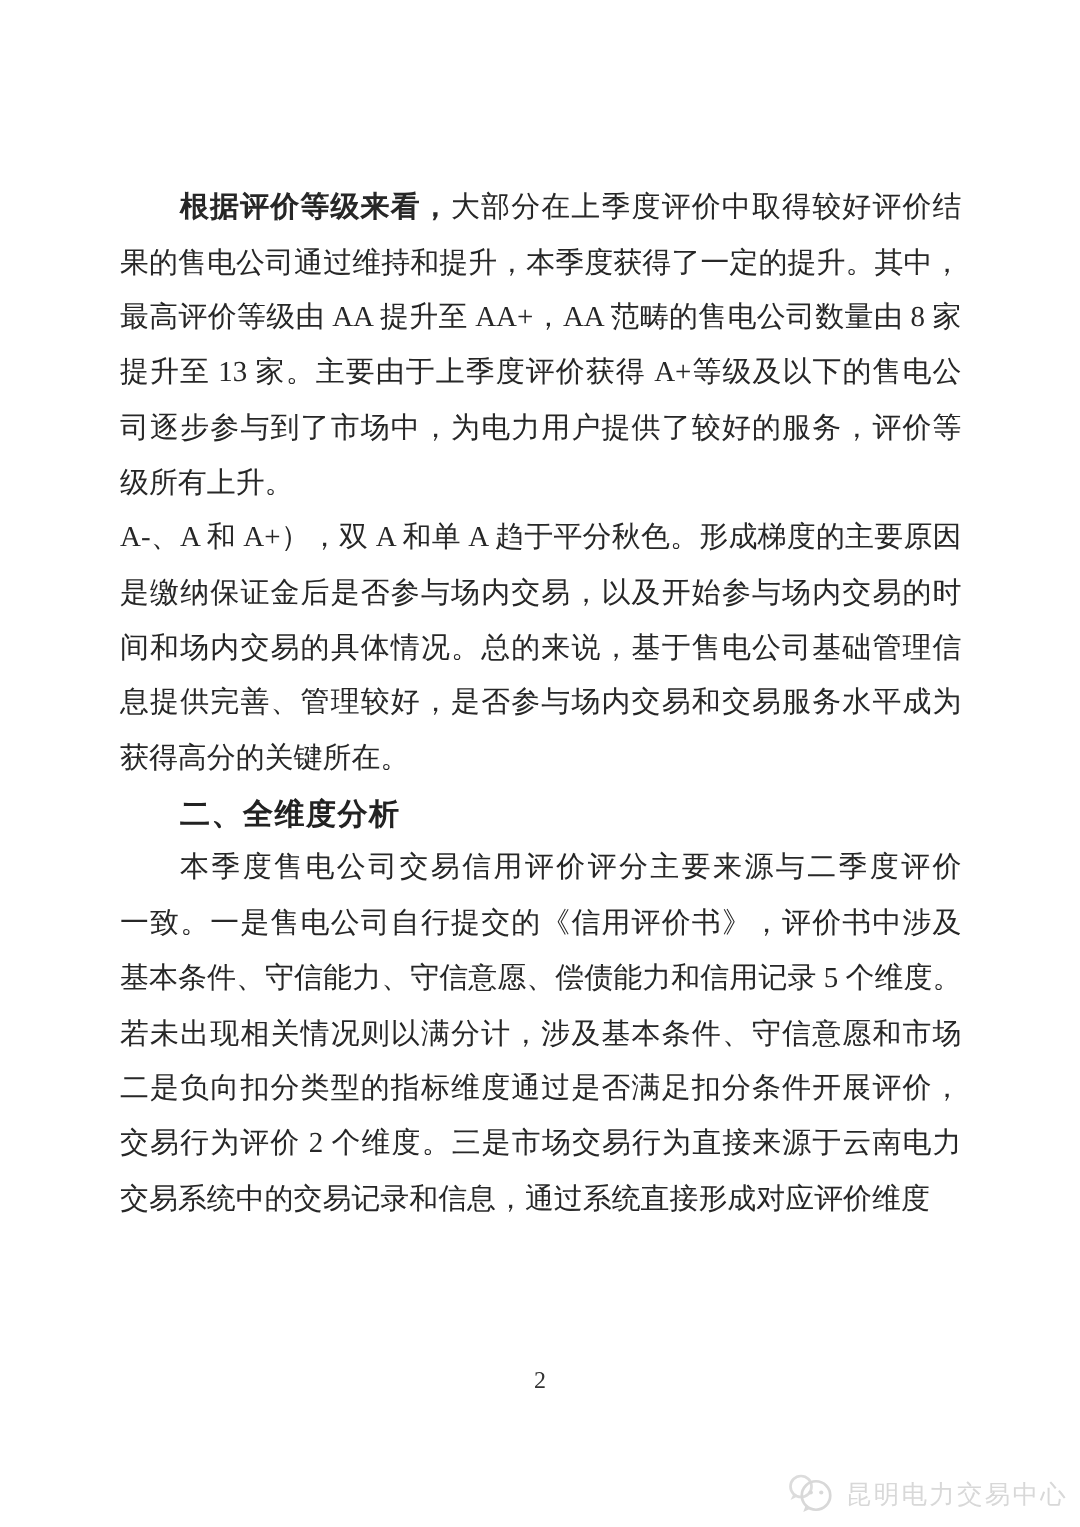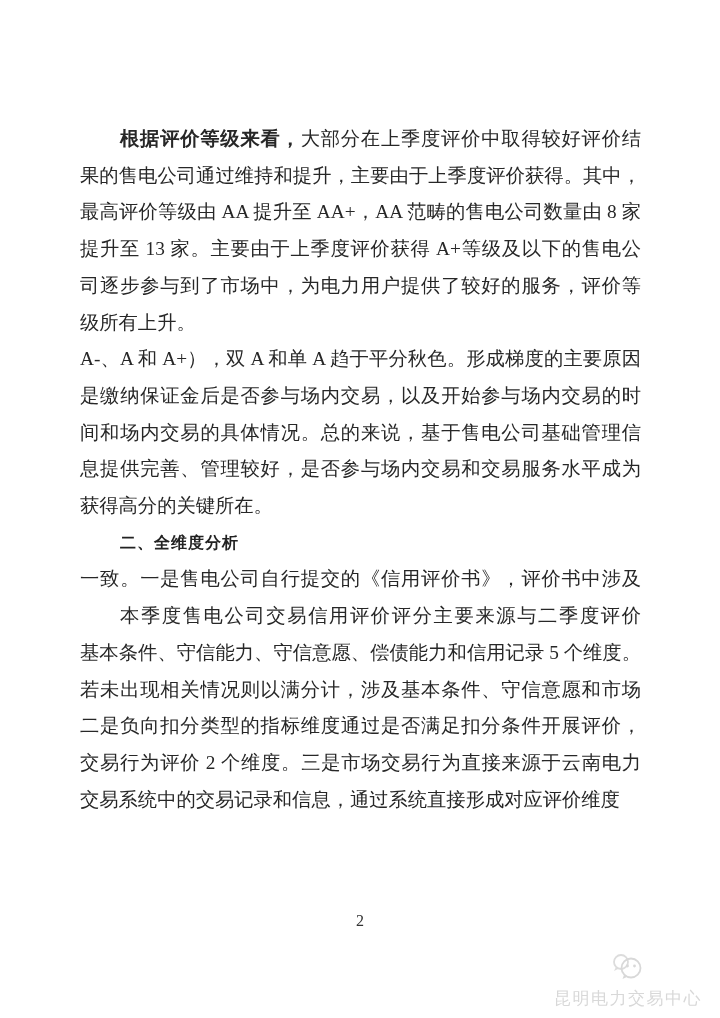--- a/index.html
+++ b/index.html
@@ -26,77 +26,76 @@
     text-align: justify;
     text-align-last: justify;
     white-space: normal;
   }
   .line.first { text-indent: 40px; }
   .line.last { text-align: center; text-align-last: left; }
   .lead { font-weight: bold; }
   .heading {
     font-family: "Liberation Sans", "DejaVu Sans", sans-serif;
     font-weight: bold;
-    font-size: 16px;
+    font-size: 20px;
     line-height: 36.7px;
     color: #222222;
     text-indent: 40px;
     letter-spacing: 1px;
   }
   .page-number {
     position: absolute;
     left: 0;
     top: 912px;
     width: 720px;
     text-align: center;
     font-size: 16px;
     color: #333333;
     font-family: "Liberation Serif", "DejaVu Serif", serif;
   }
   .watermark {
     position: absolute;
-    right: 18px;
+    right: 8px;
     bottom: 8px;
     display: flex;
     align-items: center;
     gap: 6px;
     color: #d8d8d8;
     font-family: "Liberation Sans", "DejaVu Sans", sans-serif;
     font-size: 17px;
     letter-spacing: 1.5px;
     user-select: none;
-    flex-direction: column;
   }
   .wm-icon { display: inline-flex; align-items: center; }
 </style>
 </head>
 <body>
 
 <div class="page">
 
   <div class="content" id="doc-body">
       <div>
         <div class="line first"><span class="lead">根据评价等级来看，</span>大部分在上季度评价中取得较好评价结</div>
-        <div class="line">果的售电公司通过维持和提升，主要由于上季度评价获得。其中，</div>
+        <div class="line">果的售电公司通过维持和提升，本季度获得了一定的提升。其中，</div>
         <div class="line">最高评价等级由 AA 提升至 AA+，AA 范畴的售电公司数量由 8 家</div>
         <div class="line">提升至 13 家。主要由于上季度评价获得 A+等级及以下的售电公</div>
         <div class="line">司逐步参与到了市场中，为电力用户提供了较好的服务，评价等</div>
         <div class="line last">级所有上升。</div>
       </div>
       <div>
         <div class="line">A-、A 和 A+），双 A 和单 A 趋于平分秋色。形成梯度的主要原因</div>
         <div class="line">是缴纳保证金后是否参与场内交易，以及开始参与场内交易的时</div>
         <div class="line">间和场内交易的具体情况。总的来说，基于售电公司基础管理信</div>
         <div class="line">息提供完善、管理较好，是否参与场内交易和交易服务水平成为</div>
         <div class="line last">获得高分的关键所在。</div>
       </div>
       <div class="heading">二、全维度分析</div>
       <div>
+        <div class="line first">本季度售电公司交易信用评价评分主要来源与二季度评价</div>
         <div class="line">一致。一是售电公司自行提交的《信用评价书》，评价书中涉及</div>
-        <div class="line first">本季度售电公司交易信用评价评分主要来源与二季度评价</div>
         <div class="line">基本条件、守信能力、守信意愿、偿债能力和信用记录 5 个维度。</div>
         <div class="line">若未出现相关情况则以满分计，涉及基本条件、守信意愿和市场</div>
         <div class="line">二是负向扣分类型的指标维度通过是否满足扣分条件开展评价，</div>
         <div class="line">交易行为评价 2 个维度。三是市场交易行为直接来源于云南电力</div>
         <div class="line last">交易系统中的交易记录和信息，通过系统直接形成对应评价维度</div>
       </div>
     </div>
 
   <div class="page-number">2</div>
 

